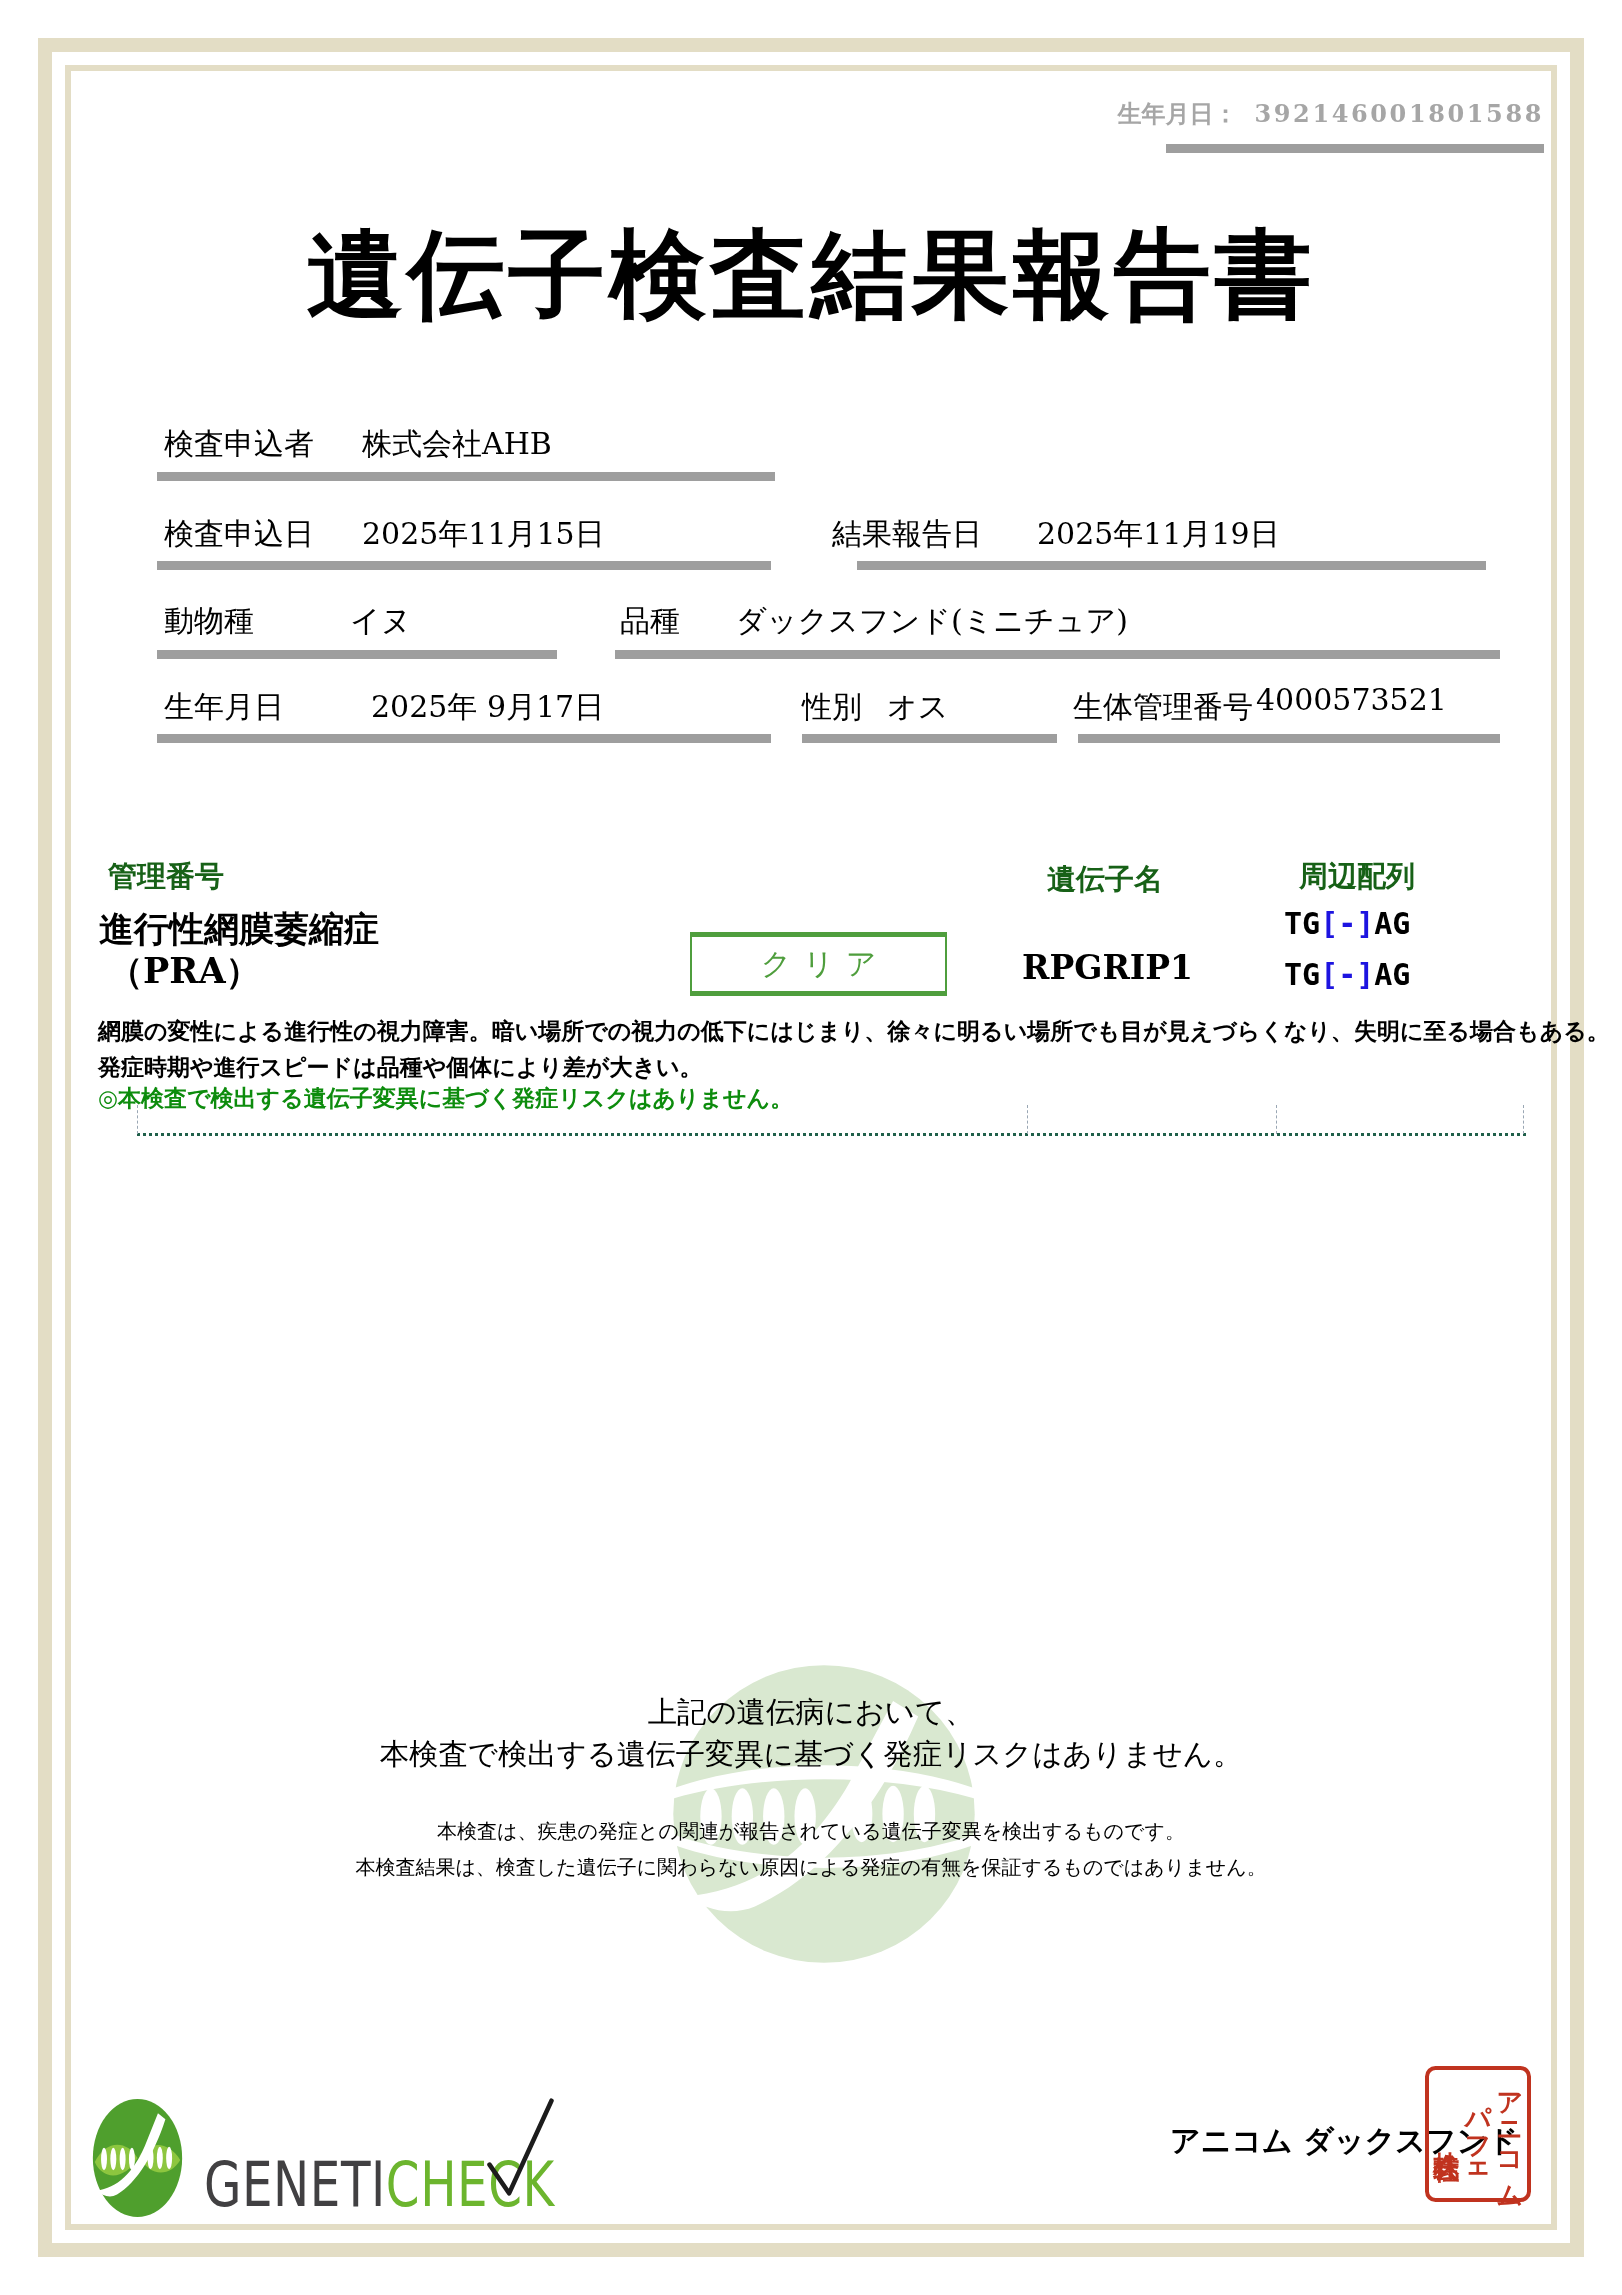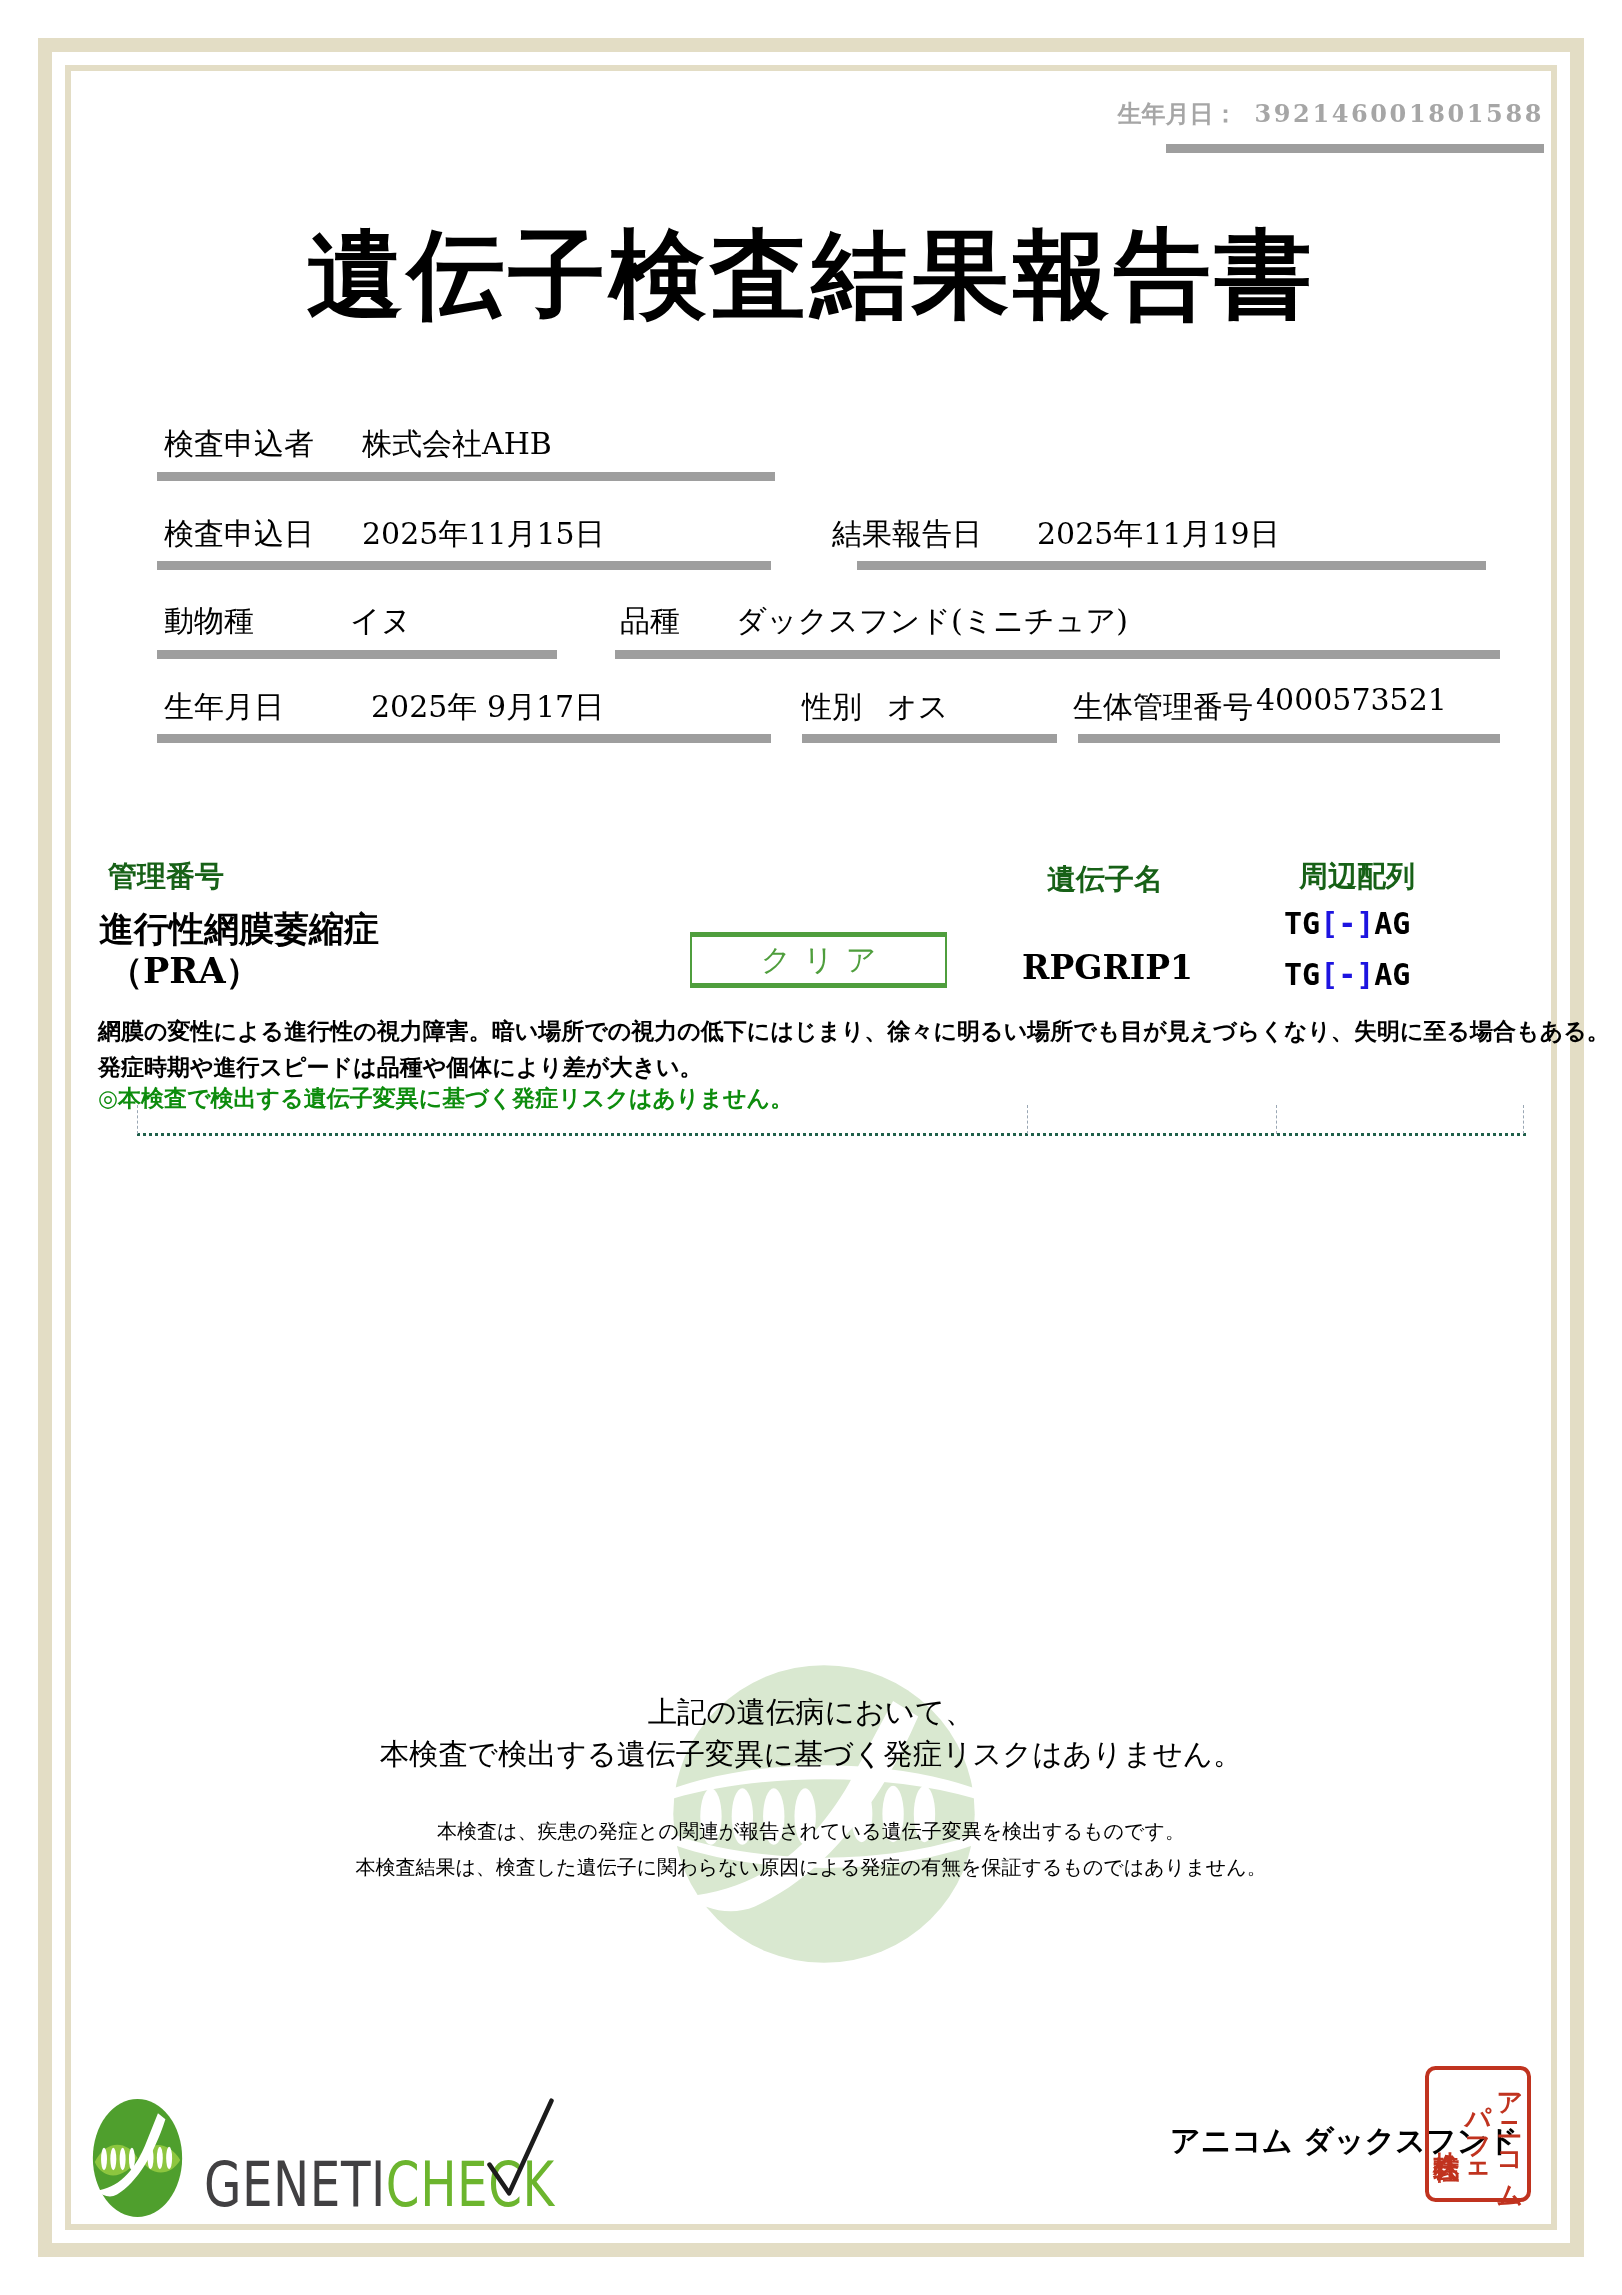--- a/index.html
+++ b/index.html
@@ -32,21 +32,21 @@
   .bar{position:absolute;background:var(--gray-bar);height:8.5px;}
 
   .title{left:0;right:0;top:211px;text-align:center;font-size:97px;font-weight:bold;letter-spacing:3.9px;}
 
   
   .f{font-size:30px;font-weight:normal;}
 
   
   .g{font-size:29px;font-weight:bold;color:var(--green-dark);}
   .item-name{font-size:35px;font-weight:bold;}
-  .result-box{left:690px;top:932px;width:257px;height:56px;
+  .result-box{left:690px;top:932px;width:257px;height:64px;
     border:2.6px solid var(--green-mid);border-top-width:5.2px;border-bottom-width:5.2px;
     display:flex;align-items:center;justify-content:center;
     color:var(--green-mid);font-size:30px;letter-spacing:11.8px;padding-left:11.8px;}
   .gene{font-size:33px;font-weight:bold;}
   .seq{font-family:"DejaVu Sans Mono", monospace;font-size:30px;font-weight:bold;}
   .seq .var{color:var(--blue);}
   .desc{font-size:23px;font-weight:bold;}
   .risk{font-size:23px;font-weight:bold;color:var(--green-bright);}
 
   

